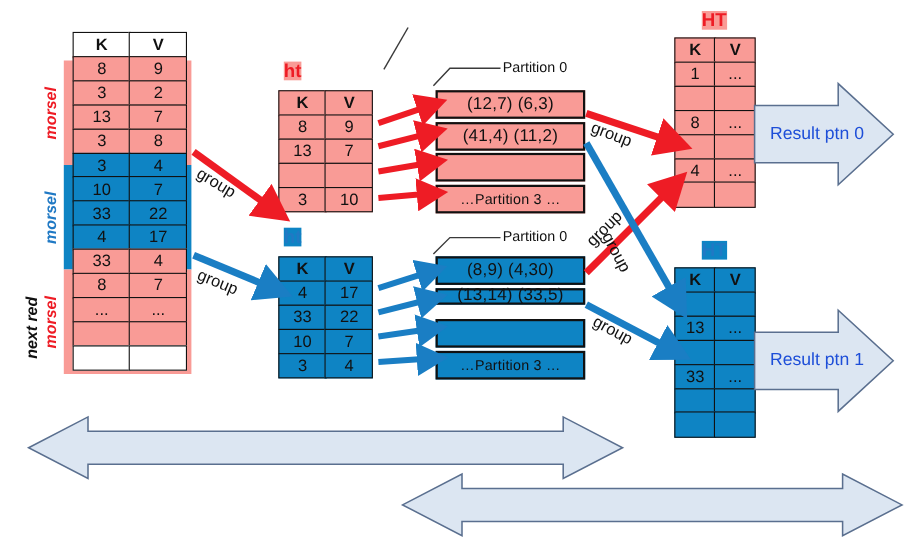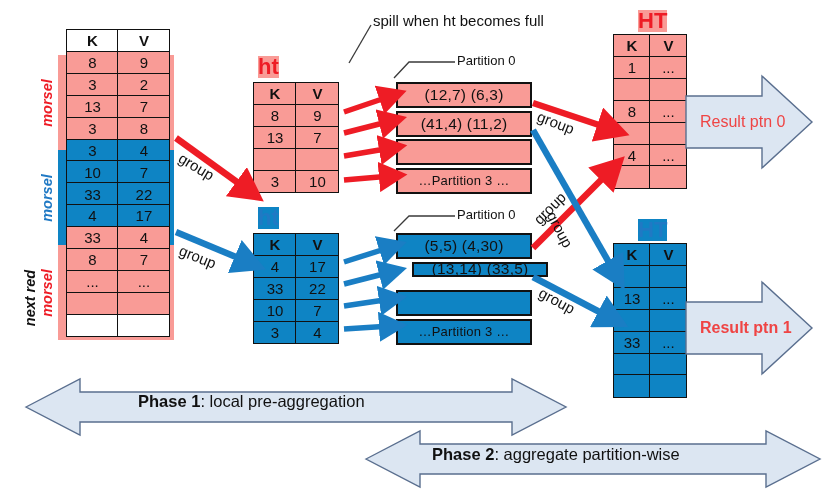--- a/index.html
+++ b/index.html
@@ -25,40 +25,40 @@
   
   .vlabel{position:absolute;transform-origin:center center;
           font-style:italic;font-weight:bold;font-size:14.5px;white-space:nowrap;}
   .vlabel.red{color:#ee1c25;background:transparent;}
   .vlabel.blue{color:#2079c4;background:transparent;}
   .vlabel.black{color:#111;background:transparent;}
 
   
   .txt{position:absolute;white-space:nowrap;color:#111;font-size:15px;line-height:1;}
   .txt.small{font-size:13px;}
-  .ht-lab{position:absolute;font-size:22px;font-weight:bold;line-height:1;}
+  .ht-lab{position:absolute;font-size:17px;font-weight:bold;line-height:1;}
   .ht-lab.red{color:#ee1c25;}
   .ht-lab.blue{color:#2079c4;}
 
   
   .pbar{position:absolute;box-sizing:border-box;border:2.4px solid #111;
         display:flex;align-items:center;justify-content:center;
         font-size:15.5px;color:#111;letter-spacing:.2px;}
   .pbar.red{background:#f99b96;}
   .pbar.blue{background:#0e84c4;}
   .pbar.dots{font-size:13px;}
 
   
   .glab{position:absolute;font-size:15px;color:#111;white-space:nowrap;
         transform-origin:left center;}
 
   
   .phase-txt{position:absolute;white-space:nowrap;font-size:16.5px;color:#111;}
   .phase-txt b{font-weight:bold;}
-  .res-txt{position:absolute;white-space:nowrap;font-size:16px;color:#ef4444;}
+  .res-txt{position:absolute;white-space:nowrap;font-size:16px;color:#1d4ed8;}
 </style>
 </head>
 <body>
 
 <div id="stage">
 
   <div class="band r abs" style="left:58px;top:55px;width:116px;height:95px;"></div>
   <div class="band b abs" style="left:58px;top:150px;width:116px;height:95px;"></div>
   <div class="band r abs" style="left:58px;top:245px;width:116px;height:95px;"></div>
 
@@ -126,22 +126,22 @@
       <div class="cell blue" style="left: 297px; top: 320.6px; width: 44px; height: 23.5px; margin-left: -1.6px;">4</div>
     </div>
 
   <div id="part-red">
       <div class="pbar red" style="left: 396px; top: 82px; width: 136px; height: 26px;">(12,7)  (6,3)</div>
       <div class="pbar red" style="left: 396px; top: 110.5px; width: 136px; height: 26px;">(41,4) (11,2)</div>
       <div class="pbar red" style="left: 396px; top: 139px; width: 136px; height: 26px;"></div>
       <div class="pbar red dots" style="left: 396px; top: 167.5px; width: 136px; height: 26px;">…Partition 3 …</div>
     </div>
   <div id="part-blue">
-      <div class="pbar blue" style="left: 396px; top: 233px; width: 136px; height: 26px;">(5,5)  (4,30)</div>
-      <div class="pbar blue" style="left: 412px; top: 261.5px; width: 136px; height: 15px;">(13,14) (33,5)</div>
+      <div class="pbar blue" style="left: 396px; top: 233px; width: 136px; height: 26px;">(8,9)  (4,30)</div>
+      <div class="pbar blue" style="left: 396px; top: 261.5px; width: 136px; height: 15px;">(13,14) (33,5)</div>
       <div class="pbar blue" style="left: 396px; top: 290px; width: 136px; height: 26px;"></div>
       <div class="pbar blue dots" style="left: 396px; top: 318.5px; width: 136px; height: 26px;">…Partition 3 …</div>
     </div>
 
   <div class="ht-lab red" style="left:638px;top:10px;">HT</div>
   <div id="htout-red">
       <div class="cell hdr red" style="left: 613px; top: 34px; width: 38px; height: 23.5px; margin-left: 0px;">K</div>
       <div class="cell hdr red" style="left: 651px; top: 34px; width: 38px; height: 23.5px; margin-left: -1.6px;">V</div>
       <div class="cell red" style="left: 613px; top: 55.9px; width: 38px; height: 23.5px;">1</div>
       <div class="cell red" style="left: 651px; top: 55.9px; width: 38px; height: 23.5px; margin-left: -1.6px;">...</div>
@@ -217,34 +217,27 @@
 
     <path d="M80,385 L545,385 L545,400 L545,385 L545,385
              L545,385 Z" fill="none"></path>
     <path d="M26,407 L80,379 L80,392 L512,392 L512,379 L566,407
              L512,435 L512,422 L80,422 L80,435 Z" fill="#dce6f2" stroke="#5a6f8f" stroke-width="1.4" stroke-linejoin="miter"></path>
 
     <path d="M366,459 L420,431 L420,444 L766,444 L766,431 L820,459
              L766,487 L766,474 L420,474 L420,487 Z" fill="#dce6f2" stroke="#5a6f8f" stroke-width="1.4" stroke-linejoin="miter"></path>
   </svg>
 
-  <div class="txt" style="left:373px;top:13px;">spill when ht becomes full</div>
   <div class="txt small" style="left:457px;top:54px;">Partition 0</div>
   <div class="txt small" style="left:457px;top:208px;">Partition 0</div>
 
   <div class="glab" style="left:180px;top:148px;transform:rotate(31deg);">group</div>
   <div class="glab" style="left:180px;top:241px;transform:rotate(22deg);">group</div>
   <div class="glab" style="left:538px;top:107px;transform:rotate(21deg);">group</div>
   <div class="glab" style="left:551px;top:204px;transform:rotate(62deg);">group</div>
   <div class="glab" style="left:536px;top:213px;transform:rotate(-45deg);">group</div>
   <div class="glab" style="left:540px;top:283px;transform:rotate(28deg);">group</div>
 
   <div class="res-txt" style="left:700px;top:113px;">Result ptn 0</div>
-  <div class="res-txt" style="left:700px;top:319px;font-weight:bold;">Result ptn 1</div>
-
-  <div class="phase-txt" style="left:138px;top:392px;">
-    <b>Phase 1</b><span>: local pre-aggregation</span>
-  </div>
-  <div class="phase-txt" style="left:432px;top:445px;">
-    <b>Phase 2</b><span>: aggregate partition-wise</span>
-  </div>
+  <div class="res-txt" style="left:700px;top:319px;">Result ptn 1</div>
+
 
 </div>
 
 </body></html>

